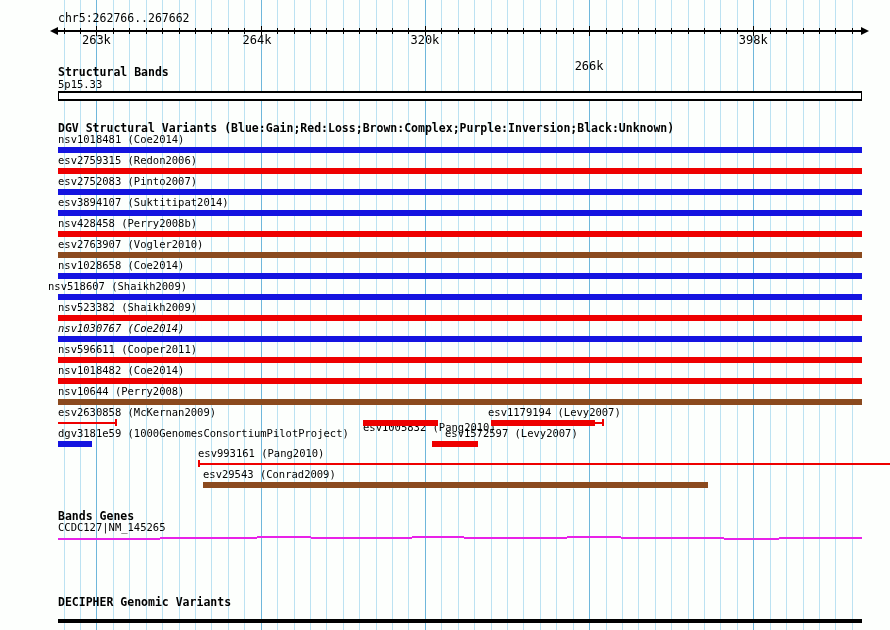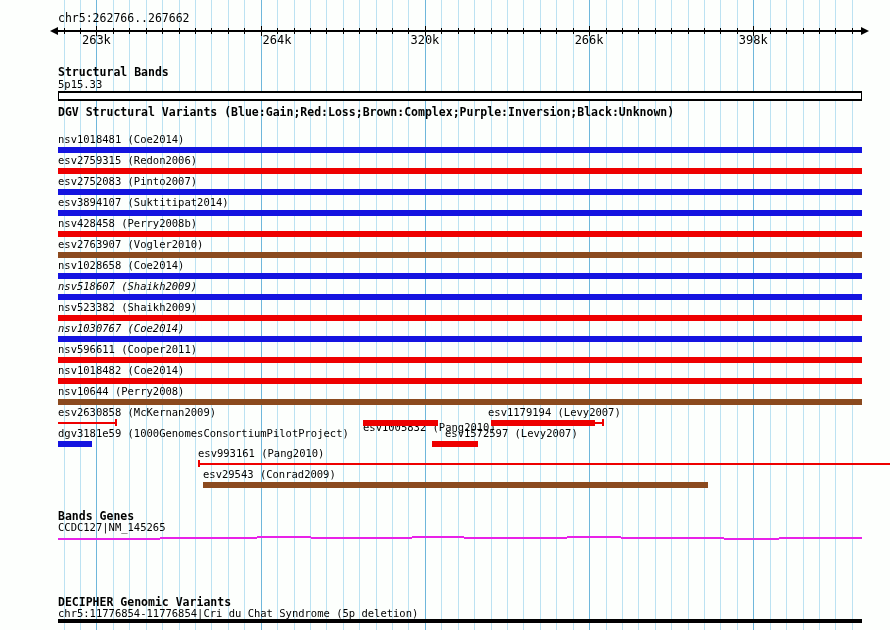--- a/index.html
+++ b/index.html
@@ -18,21 +18,21 @@
   #ruler-line{left:58px;top:30px;width:804px;height:2px;background:#000;}
   .ruler-tick-minor{position:absolute;top:28px;width:1px;height:6px;background:#000;}
   .ruler-tick-major{position:absolute;top:26px;width:1px;height:10px;background:#000;}
   .ruler-tick-label{position:absolute;top:35px;width:44px;text-align:center;font-size:12px;line-height:11px;color:#000;}
   .arrow{position:absolute;width:0;height:0;border-top:4px solid transparent;border-bottom:4px solid transparent;top:27px;}
   #arrow-left{left:50px;border-right:8px solid #000;}
   #arrow-right{left:861px;border-left:8px solid #000;}
   #cyto-title{left:58px;top:66px;}
   #cyto-band-label{left:58px;top:79px;text-align:right;}
   #cyto-box{left:58px;top:91px;width:802px;height:6px;background:#fff;border:1px solid #000;border-top-width:2px;border-bottom-width:2px;}
-  #dgv-title{left:58px;top:106px;}
+  #dgv-title{left:58px;top:122px;}
   #refseq-title{left:58px;top:510px;}
   #refseq-gene-label{left:58px;top:522px;}
   #decipher-title{left:58px;top:596px;}
   #decipher-entry-label{left:58px;top:608px;}
   #decipher-bar{left:58px;top:619px;width:804px;height:4px;background:#000;}
 </style>
 </head>
 <body>
 
 <div id="stage">
@@ -138,23 +138,23 @@
         <div class="ruler-tick-minor" style="left: 720.4px;"></div>
         <div class="ruler-tick-minor" style="left: 736.9px;"></div>
         <div class="ruler-tick-major" style="left: 753.3px;"></div>
         <div class="ruler-tick-minor" style="left: 769.7px;"></div>
         <div class="ruler-tick-minor" style="left: 786.1px;"></div>
         <div class="ruler-tick-minor" style="left: 802.6px;"></div>
         <div class="ruler-tick-minor" style="left: 819px;"></div>
         <div class="ruler-tick-minor" style="left: 835.4px;"></div>
         <div class="ruler-tick-minor" style="left: 851.8px;"></div>
         <div class="ruler-tick-label" style="left: 74.4px;">263k</div>
-        <div class="ruler-tick-label" style="left: 255px;">264k</div>
+        <div class="ruler-tick-label" style="left: 235px;">264k</div>
         <div class="ruler-tick-label" style="left: 402.9px;">320k</div>
-        <div class="ruler-tick-label" style="left: 567.1px;">266k</div>
+        <div class="ruler-tick-label" style="left: 567.1px; margin-top: 26px;">266k</div>
         <div class="ruler-tick-label" style="left: 731.3px;">398k</div>
       </div>
   </div>
 
   <div id="cyto-title" class="section-title">Structural Bands</div>
   <div id="cyto-band-label" class="track-label">5p15.33</div>
   <div id="cyto-box" class="abs"></div>
 
   <div id="dgv-title" class="section-title">DGV Structural Variants (Blue:Gain;Red:Loss;Brown:Complex;Purple:Inversion;Black:Unknown)</div>
   <div id="dgv-rows">
@@ -165,21 +165,21 @@
       <div class="track-label" style="left: 58px; top: 176px;">esv2752083 (Pinto2007)</div>
       <div class="feature-bar" style="left: 58px; top: 189px; width: 804px; background: rgb(20, 20, 224);"></div>
       <div class="track-label" style="left: 58px; top: 197px;">esv3894107 (Suktitipat2014)</div>
       <div class="feature-bar" style="left: 58px; top: 210px; width: 804px; background: rgb(20, 20, 224);"></div>
       <div class="track-label" style="left: 58px; top: 218px;">nsv428458 (Perry2008b)</div>
       <div class="feature-bar" style="left: 58px; top: 231px; width: 804px; background: rgb(238, 0, 0);"></div>
       <div class="track-label" style="left: 58px; top: 239px;">esv2763907 (Vogler2010)</div>
       <div class="feature-bar" style="left: 58px; top: 252px; width: 804px; background: rgb(139, 74, 30);"></div>
       <div class="track-label" style="left: 58px; top: 260px;">nsv1028658 (Coe2014)</div>
       <div class="feature-bar" style="left: 58px; top: 273px; width: 804px; background: rgb(20, 20, 224);"></div>
-      <div class="track-label" style="left: 58px; top: 281px; font-style: italic;">nsv518607 (Shaikh2009)</div>
+      <div class="track-label" style="left: 48px; top: 281px;">nsv518607 (Shaikh2009)</div>
       <div class="feature-bar" style="left: 58px; top: 294px; width: 804px; background: rgb(20, 20, 224);"></div>
       <div class="track-label" style="left: 58px; top: 302px;">nsv523382 (Shaikh2009)</div>
       <div class="feature-bar" style="left: 58px; top: 315px; width: 804px; background: rgb(238, 0, 0);"></div>
       <div class="track-label" style="left: 58px; top: 323px; font-style: italic;">nsv1030767 (Coe2014)</div>
       <div class="feature-bar" style="left: 58px; top: 336px; width: 804px; background: rgb(20, 20, 224);"></div>
       <div class="track-label" style="left: 58px; top: 344px;">nsv596611 (Cooper2011)</div>
       <div class="feature-bar" style="left: 58px; top: 357px; width: 804px; background: rgb(238, 0, 0);"></div>
       <div class="track-label" style="left: 58px; top: 365px;">nsv1018482 (Coe2014)</div>
       <div class="feature-bar" style="left: 58px; top: 378px; width: 804px; background: rgb(238, 0, 0);"></div>
       <div class="track-label" style="left: 58px; top: 386px;">nsv10644 (Perry2008)</div>
@@ -213,15 +213,14 @@
       <div class="gene-seg" style="left: 311px; top: 537px; width: 101px; background: rgb(232, 34, 232);"></div>
       <div class="gene-seg" style="left: 412px; top: 536px; width: 52px; background: rgb(232, 34, 232);"></div>
       <div class="gene-seg" style="left: 464px; top: 537px; width: 103px; background: rgb(232, 34, 232);"></div>
       <div class="gene-seg" style="left: 567px; top: 536px; width: 54px; background: rgb(232, 34, 232);"></div>
       <div class="gene-seg" style="left: 621px; top: 537px; width: 103px; background: rgb(232, 34, 232);"></div>
       <div class="gene-seg" style="left: 724px; top: 538px; width: 55px; background: rgb(232, 34, 232);"></div>
       <div class="gene-seg" style="left: 779px; top: 537px; width: 83px; background: rgb(232, 34, 232);"></div>
     </div>
 
   <div id="decipher-title" class="section-title">DECIPHER Genomic Variants</div>
-  <div id="decipher-entry-label" class="track-label">chr5:11776854-11776854|Cri du Chat Syndrome (5p deletion)</div>
   <div id="decipher-bar" class="abs"></div>
 </div>
 
 </body></html>

